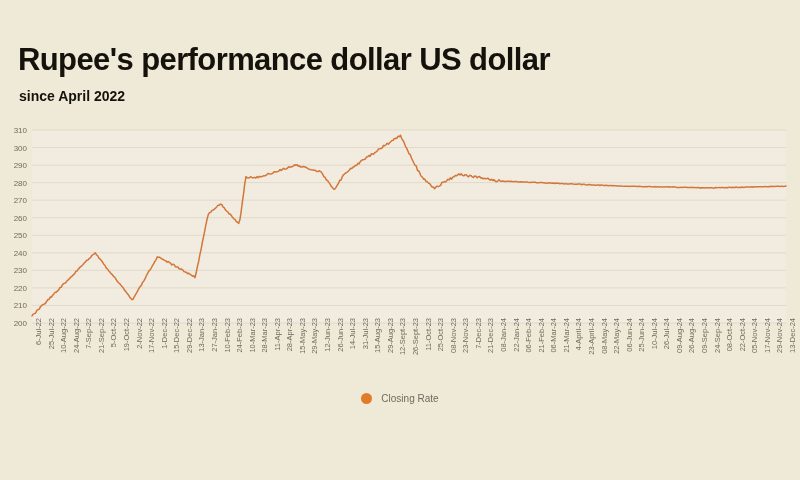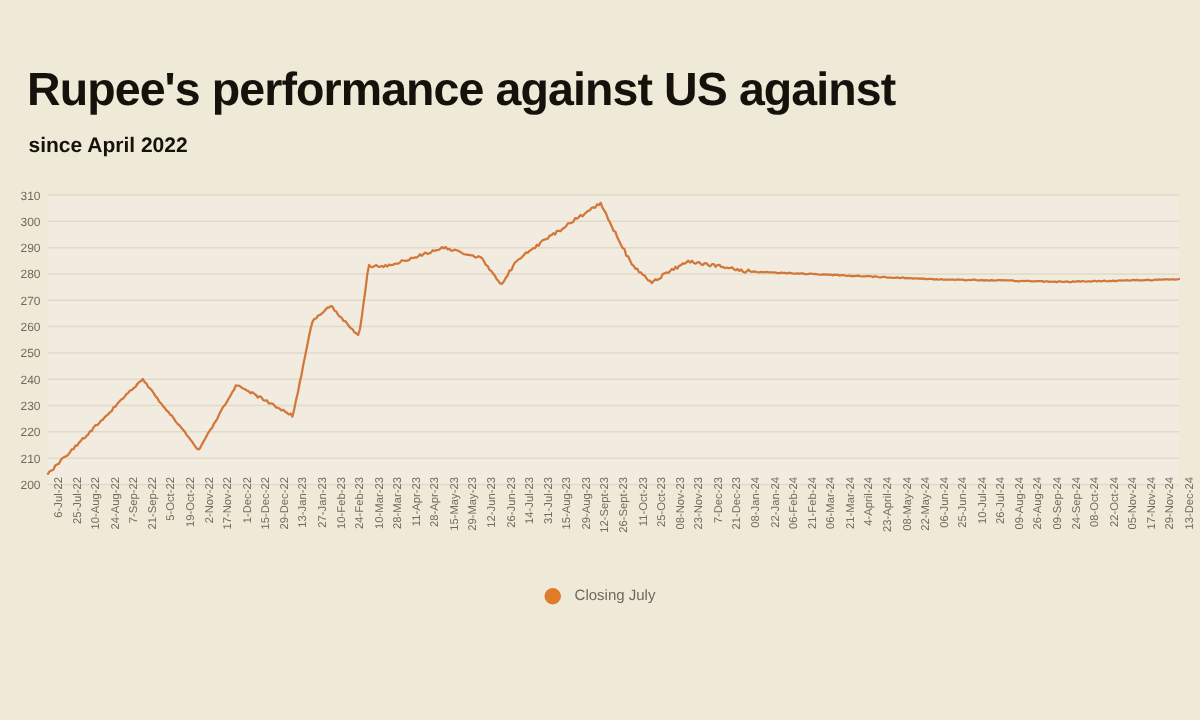--- a/index.html
+++ b/index.html
@@ -100,21 +100,21 @@
     font-size: 10px;
     color: #6f6a5d;
     line-height: 1;
   }
 </style>
 </head>
 <body>
 
 <div id="figure">
 
-  <div id="title">Rupee's performance against US against</div>
+  <div id="title">Rupee's performance dollar US dollar</div>
   <div id="subtitle">since April 2022</div>
 
   <div id="plot-wrap">
     <svg id="chart-svg" width="800" height="210" viewBox="0 0 800 210">
       <rect id="plot-bg" x="32" y="10" width="754" height="193" fill="#f2ece0"></rect>
       <g id="gridlines">
           <line x1="32" x2="786" y1="203" y2="203" stroke="#e0dac8" stroke-width="1"></line>
           <line x1="32" x2="786" y1="185.45454545454544" y2="185.45454545454544" stroke="#e0dac8" stroke-width="1"></line>
           <line x1="32" x2="786" y1="167.9090909090909" y2="167.9090909090909" stroke="#e0dac8" stroke-width="1"></line>
           <line x1="32" x2="786" y1="150.36363636363637" y2="150.36363636363637" stroke="#e0dac8" stroke-width="1"></line>
@@ -205,17 +205,17 @@
       <div class="xtick" style="left: 738.733px;">22-Oct-24</div>
       <div class="xtick" style="left: 751.3px;">05-Nov-24</div>
       <div class="xtick" style="left: 763.867px;">17-Nov-24</div>
       <div class="xtick" style="left: 776.433px;">29-Nov-24</div>
       <div class="xtick" style="left: 789px;">13-Dec-24</div>
     </div>
 
   <div id="legend">
     <span id="legend-inner">
       <span id="legend-dot"></span>
-      <span id="legend-label">Closing July</span>
+      <span id="legend-label">Closing Rate</span>
     </span>
   </div>
 
 </div>
 
 </body></html>

